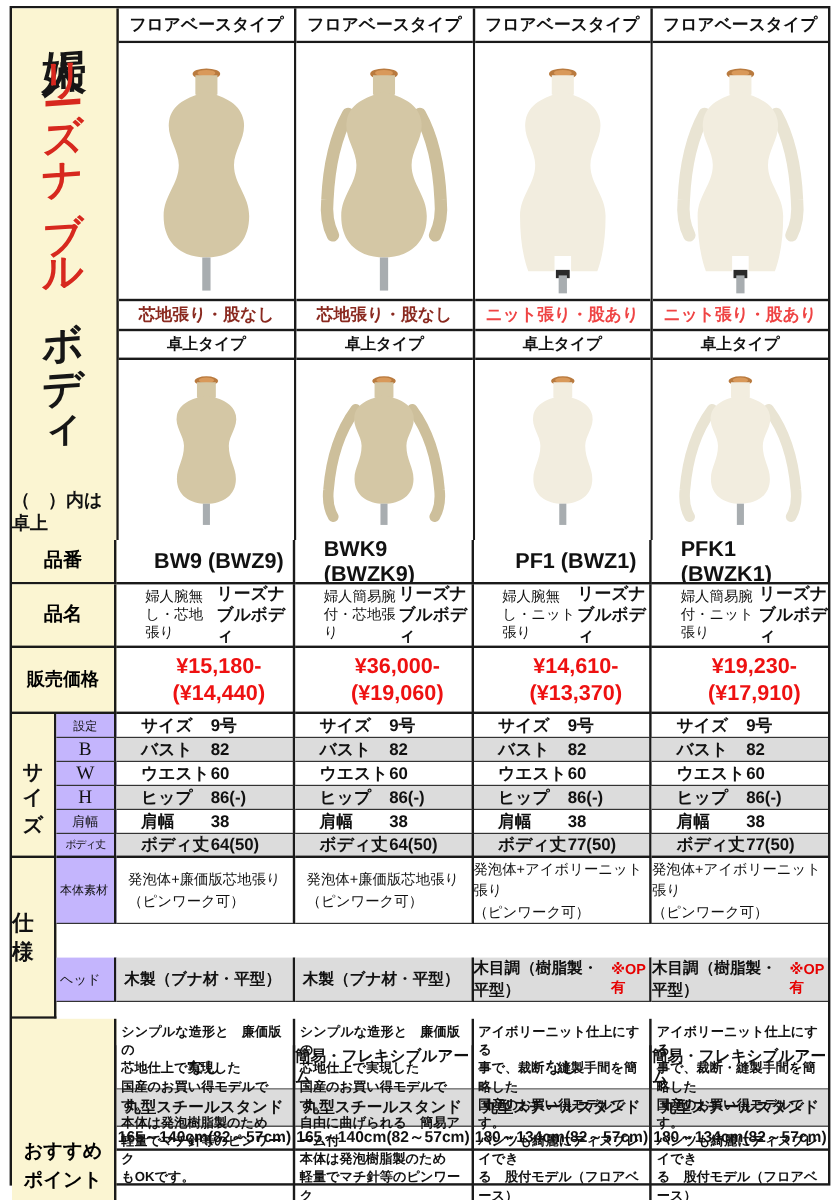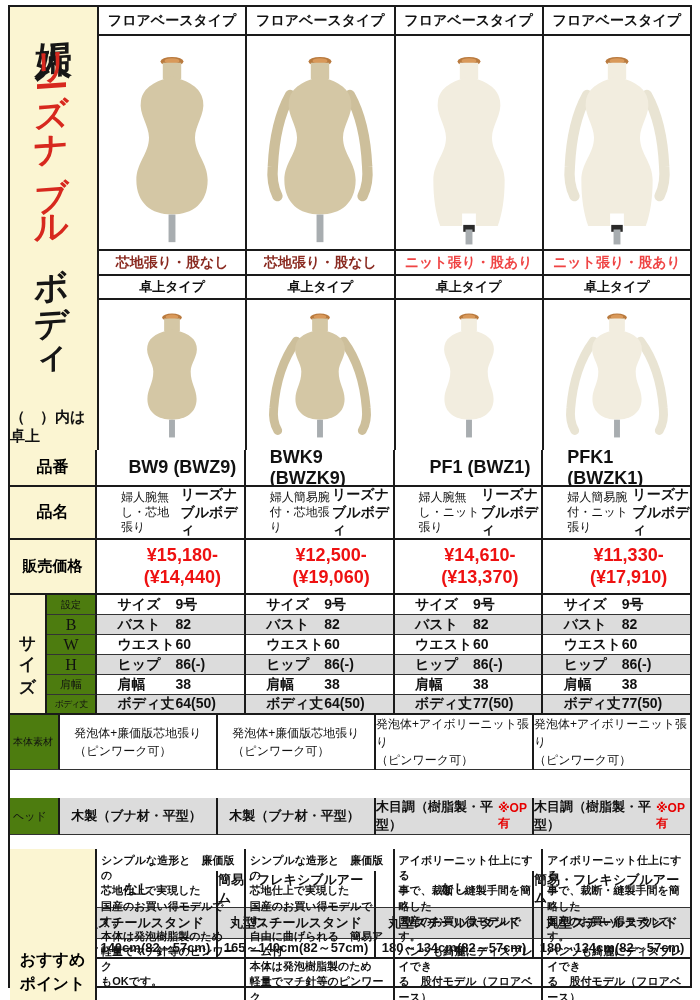--- a/index.html
+++ b/index.html
@@ -45,21 +45,21 @@
   .price{color:#ee1111;font-weight:bold;font-size:18px;}
   
   .secrow{display:flex;}
   .seclab{width:37px;flex:0 0 37px;border-right:2px solid #1a1a1a;border-bottom:2px solid #1a1a1a;display:flex;align-items:center;justify-content:center;box-sizing:border-box;}
   .secbody{flex:1 1 0;display:flex;flex-direction:column;}
   .sizesec{height:120px;flex:0 0 120px;}
   .specsec{height:134px;flex:0 0 134px;}
   .vlab{writing-mode:vertical-rl;text-orientation:upright;font-weight:bold;font-size:17px;letter-spacing:1px;}
   .hlab{font-weight:bold;font-size:18px;letter-spacing:1px;}
   .subrow{display:flex;flex:1 1 0;box-sizing:border-box;}
-  .sublab{width:50px;flex:0 0 50px;border-right:2px solid #1a1a1a;border-bottom:1px solid #333;display:flex;align-items:center;justify-content:center;background:#4d7c0f;box-sizing:border-box;text-align:center;}
+  .sublab{width:50px;flex:0 0 50px;border-right:2px solid #1a1a1a;border-bottom:1px solid #333;display:flex;align-items:center;justify-content:center;background:#c4b5fd;box-sizing:border-box;text-align:center;}
   .sublab.left{justify-content:flex-start;padding-left:3px;}
   .subcell{flex:1 1 0;border-right:2px solid #1a1a1a;border-bottom:1px solid #333;display:flex;align-items:center;justify-content:center;font-weight:bold;font-size:14px;box-sizing:border-box;}
   .subcell.last{border-right:none;}
   .lastrow .sublab,.lastrow .subcell{border-bottom:2px solid #1a1a1a;}
   .sl-tiny{font-size:10px;}
   .sl-bwh{font-size:16px;font-family:"Liberation Serif","DejaVu Serif",serif;}
   .sl-sm{font-size:11px;}
   .sl-xs{font-size:9px;letter-spacing:-1px;}
   .sizepair{display:flex;width:100%;padding-left:14%;box-sizing:border-box;}
   .sizename{width:58px;text-align:left;}
@@ -233,29 +233,29 @@
         </div>
     </div>
 
     <div class="row pricerow">
       <div class="cell lab cream" style="font-size:15px;">販売価格</div>
       <div class="cell val pricecell">
           <span class="price">¥15,180-</span>
           <span class="price">(¥14,440)</span>
         </div>
       <div class="cell val pricecell">
-          <span class="price">¥12,500-</span>
+          <span class="price">¥36,000-</span>
           <span class="price">(¥19,060)</span>
         </div>
       <div class="cell val pricecell">
           <span class="price">¥14,610-</span>
           <span class="price">(¥13,370)</span>
         </div>
       <div class="cell val pricecell last">
-          <span class="price">¥11,330-</span>
+          <span class="price">¥19,230-</span>
           <span class="price">(¥17,910)</span>
         </div>
     </div>
 
     <div class="secrow sizesec">
       <div class="seclab cream">
           <span class="vlab">サイズ</span>
         </div>
       <div class="secbody">
         <div class="subrow">
@@ -417,20 +417,23 @@
               <span class="sizepair">
                 <span class="sizename">ボディ丈</span>
                 <span>77(50)</span>
               </span>
             </div>
         </div>
       </div>
     </div>
 
     <div class="secrow specsec">
+      <div class="seclab cream">
+          <span class="hlab">仕様</span>
+        </div>
       <div class="secbody">
         <div class="subrow" style="flex:0 0 52px;">
           <div class="sublab left sl-tiny">本体素材</div>
           <div class="subcell">
               <span class="mat preline">発泡体+廉価版芯地張り
 （ピンワーク可）</span>
             </div>
           <div class="subcell">
               <span class="mat preline">発泡体+廉価版芯地張り
 （ピンワーク可）</span>

